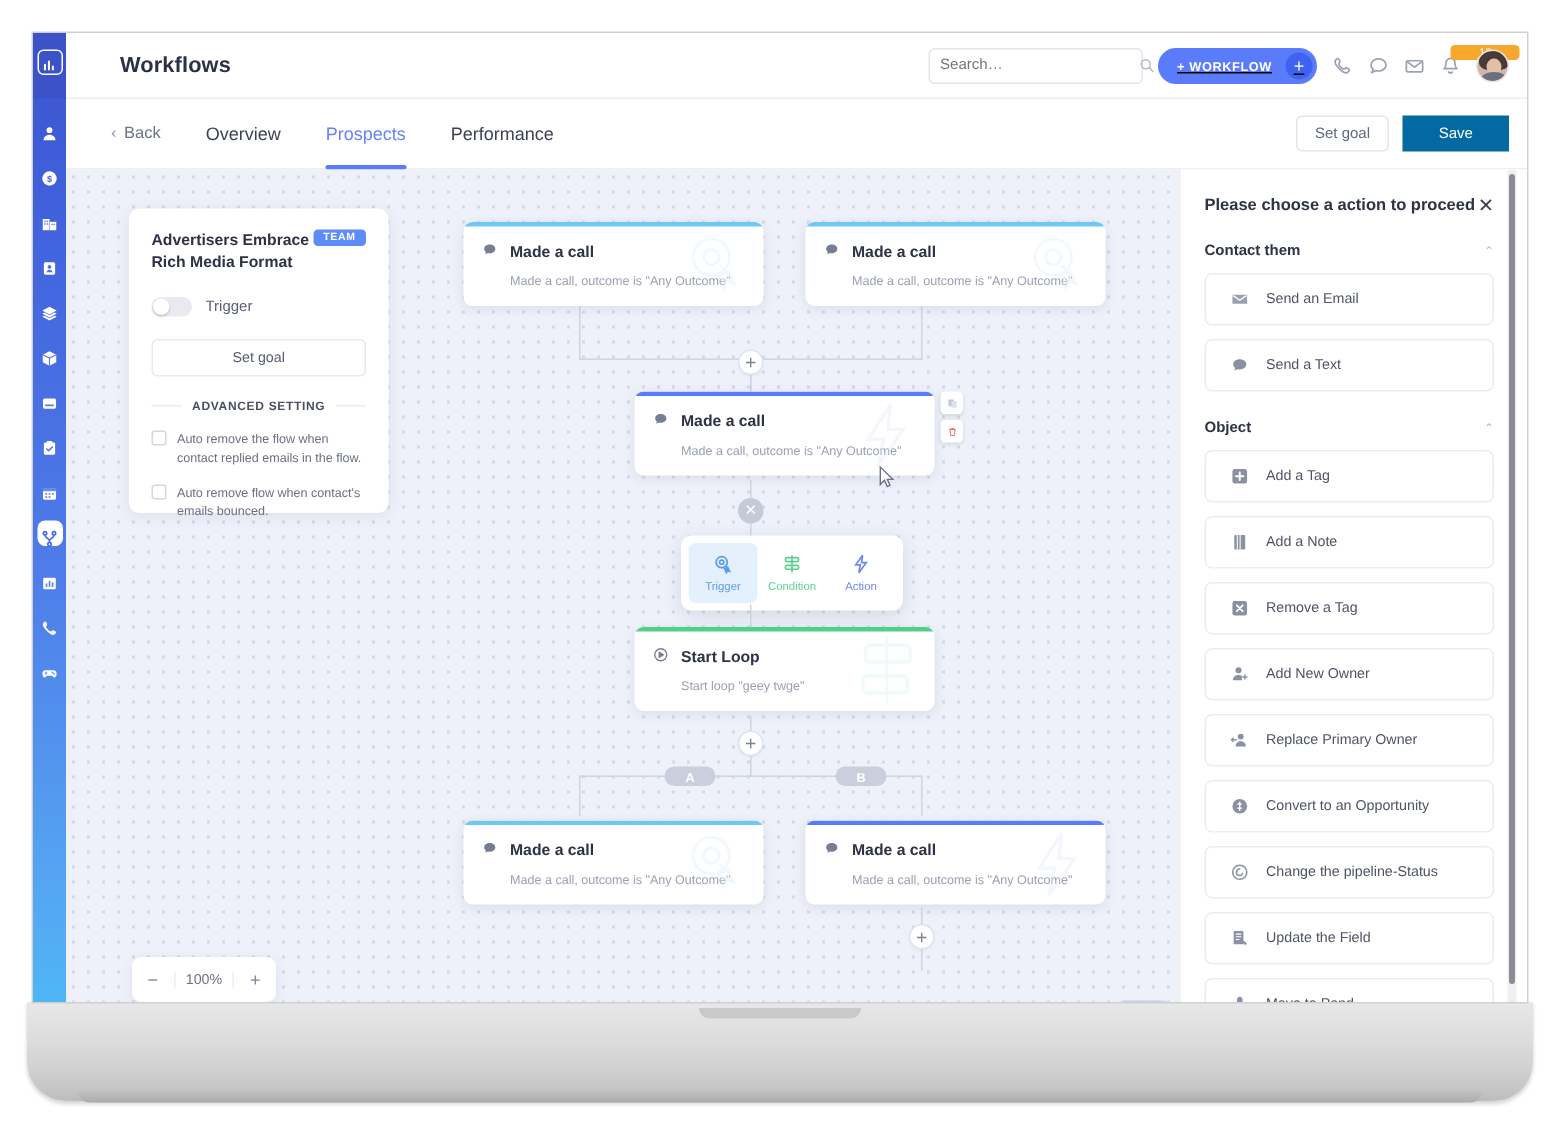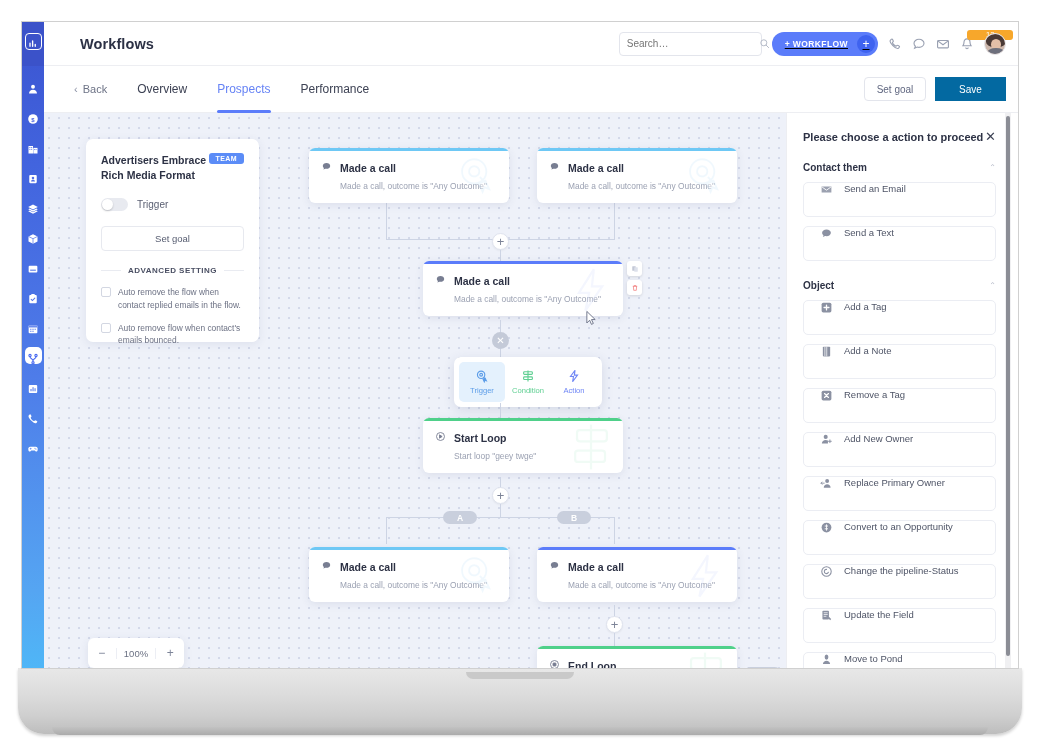--- a/index.html
+++ b/index.html
@@ -157,21 +157,21 @@
   
   #panel{ position:absolute; left:764px; top:91px; width:226px; height:555px; background:#fff;
      border-left:1px solid #edeef2; overflow:hidden;}
   #panel-hd{ display:flex; align-items:center; padding:17px 16px 0 16px;}
   #panel-ttl{ font-size:11px; font-weight:bold; color:#2d3245;}
   #panel-x{ margin-left:auto; color:#3a3f52; font-size:13px; cursor:pointer; line-height:1;}
   .grp-hd{ display:flex; align-items:center; padding:0 16px; margin-top:19px;}
   .grp-hd .t{ font-size:10px; font-weight:bold; color:#2d3245;}
   .grp-hd .c{ margin-left:auto; color:#b7bcca; font-size:8px;}
   .act{ margin:9px 16px 0 16px; height:35px; border:1px solid #ebedf3; border-radius:5px;
-     display:flex; gap:11px; padding-left:16px; cursor:pointer; background:#fff;}
+     display:flex; align-items:center; gap:11px; padding-left:16px; cursor:pointer; background:#fff;}
   .act .ai{ width:13px; height:13px; display:flex; align-items:center; justify-content:center; color:#8b91a2;}
   .act .ai svg{ width:13px; height:13px;}
   .act .al{ font-size:9.5px; color:#4e5466;}
   #pscroll{ position:absolute; right:1px; top:0; width:6px; height:555px; background:#f0f0f2;}
   #pscroll .thumb{ position:absolute; left:1px; top:3px; width:4px; height:540px; background:#8b8d95; border-radius:3px;}
 </style>
 </head>
 <body>
 
 <div id="device">
@@ -551,40 +551,20 @@
             <span>Made a call</span>
           </div>
           <div class="sub">Made a call, outcome is "Any Outcome"</div>
         </div>
       </div>
 
       <div class="line vline" style="left:570px; top:492px; height:12px;"></div>
       <div class="plus" style="left:562px; top:503px;">+</div>
       <div class="line vline" style="left:570px; top:520px; height:14px;"></div>
 
-      <div class="node" style="left:493px; top:533px; width:200px;">
-        <div class="bar" style="background:#4fd08a"></div>
-        <div class="inner">
-          <div class="wm">
-            <svg viewBox="0 0 60 60" fill="none" stroke="#d5f3e3" stroke-width="2.4">
-                <path d="M30 6v48"></path>
-                <rect x="15" y="12" width="32" height="12" rx="3"></rect>
-                <rect x="13" y="34" width="32" height="12" rx="3"></rect>
-              </svg>
-          </div>
-          <div class="ttl">
-            <span class="chat"><svg viewBox="0 0 16 16" fill="none" stroke="#787e92" stroke-width="1.3">
-                  <circle cx="8" cy="8" r="5.8"></circle>
-                  <rect x="5.8" y="5.8" width="4.4" height="4.4" rx="1" fill="#787e92"></rect>
-                </svg></span>
-            <span>End Loop</span>
-          </div>
-
-        </div>
-      </div>
       <div id="loop-badge" style="left:699px; top:554px;">&lt;= 5</div>
 
       <div id="cursor" style="left:541px; top:197px;">
         <svg viewBox="0 0 14 18" fill="#fff" stroke="#6a7086" stroke-width="1">
             <path d="M2 1.5 2 14l3-3 2 4.5 2-1-2-4.2h4z"></path>
           </svg>
       </div>
 
       <div id="zoomctl">
         <div class="z">−</div>

